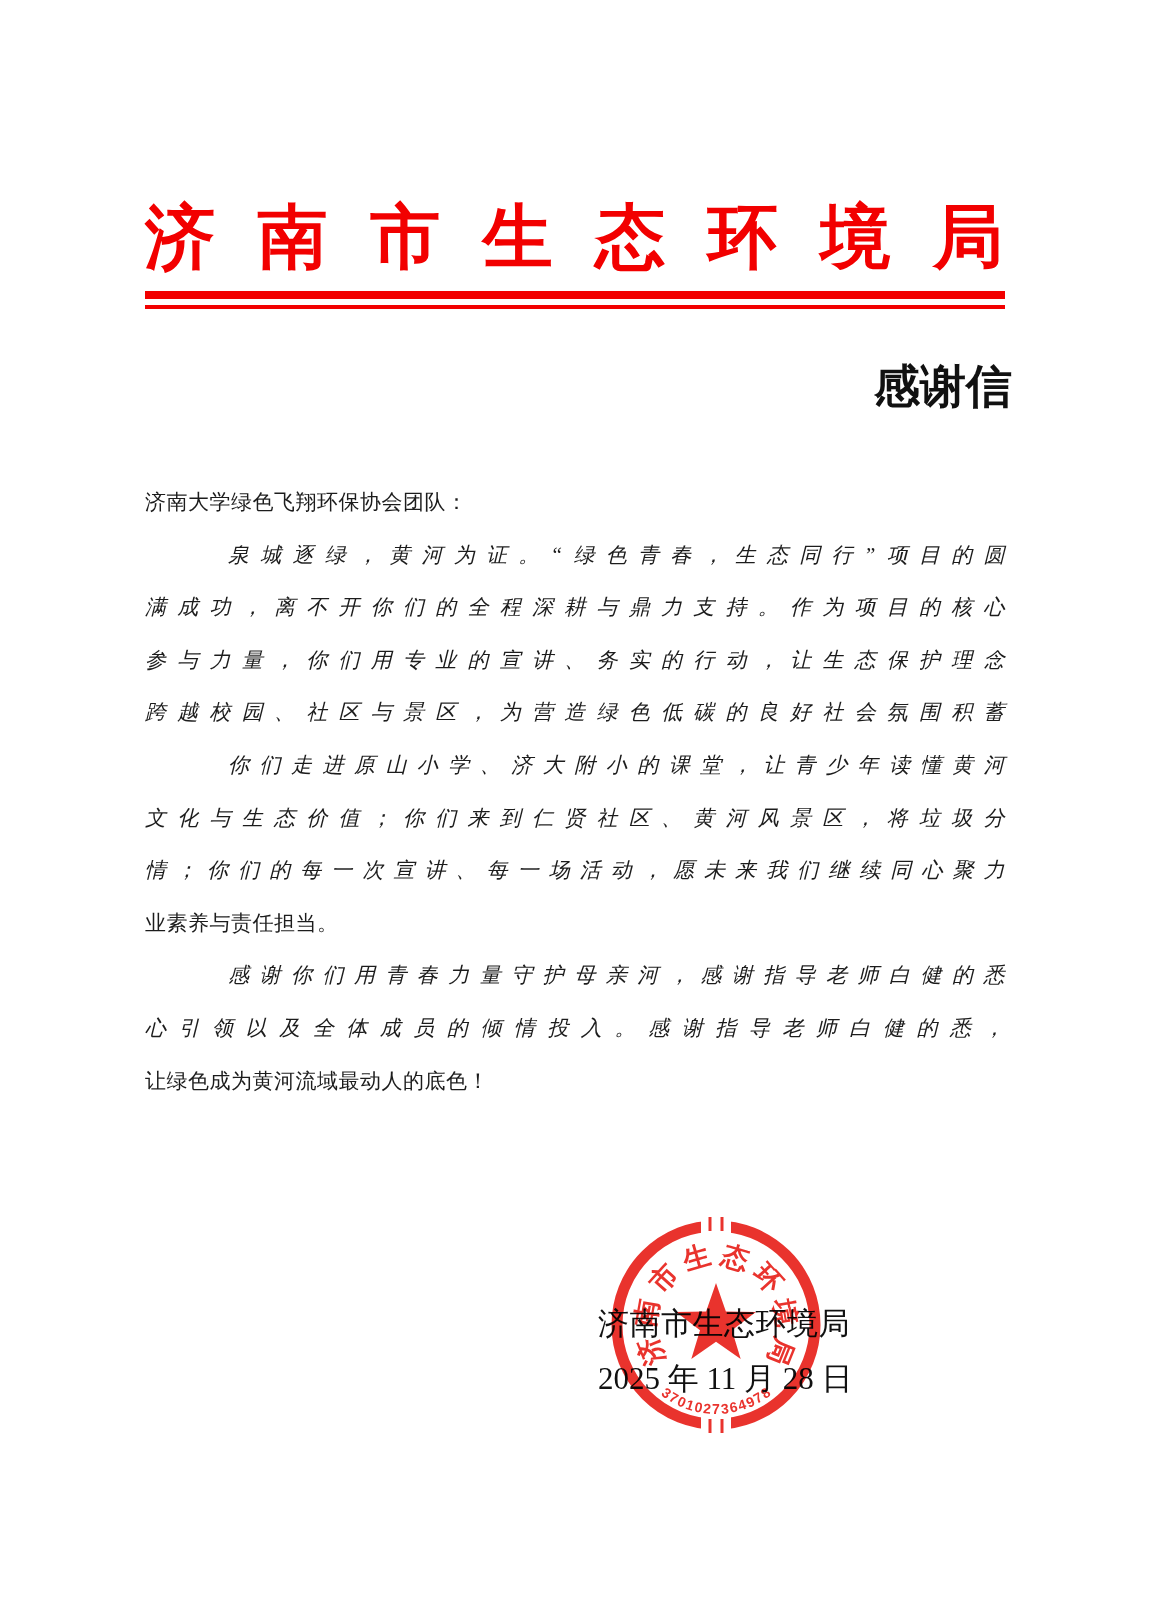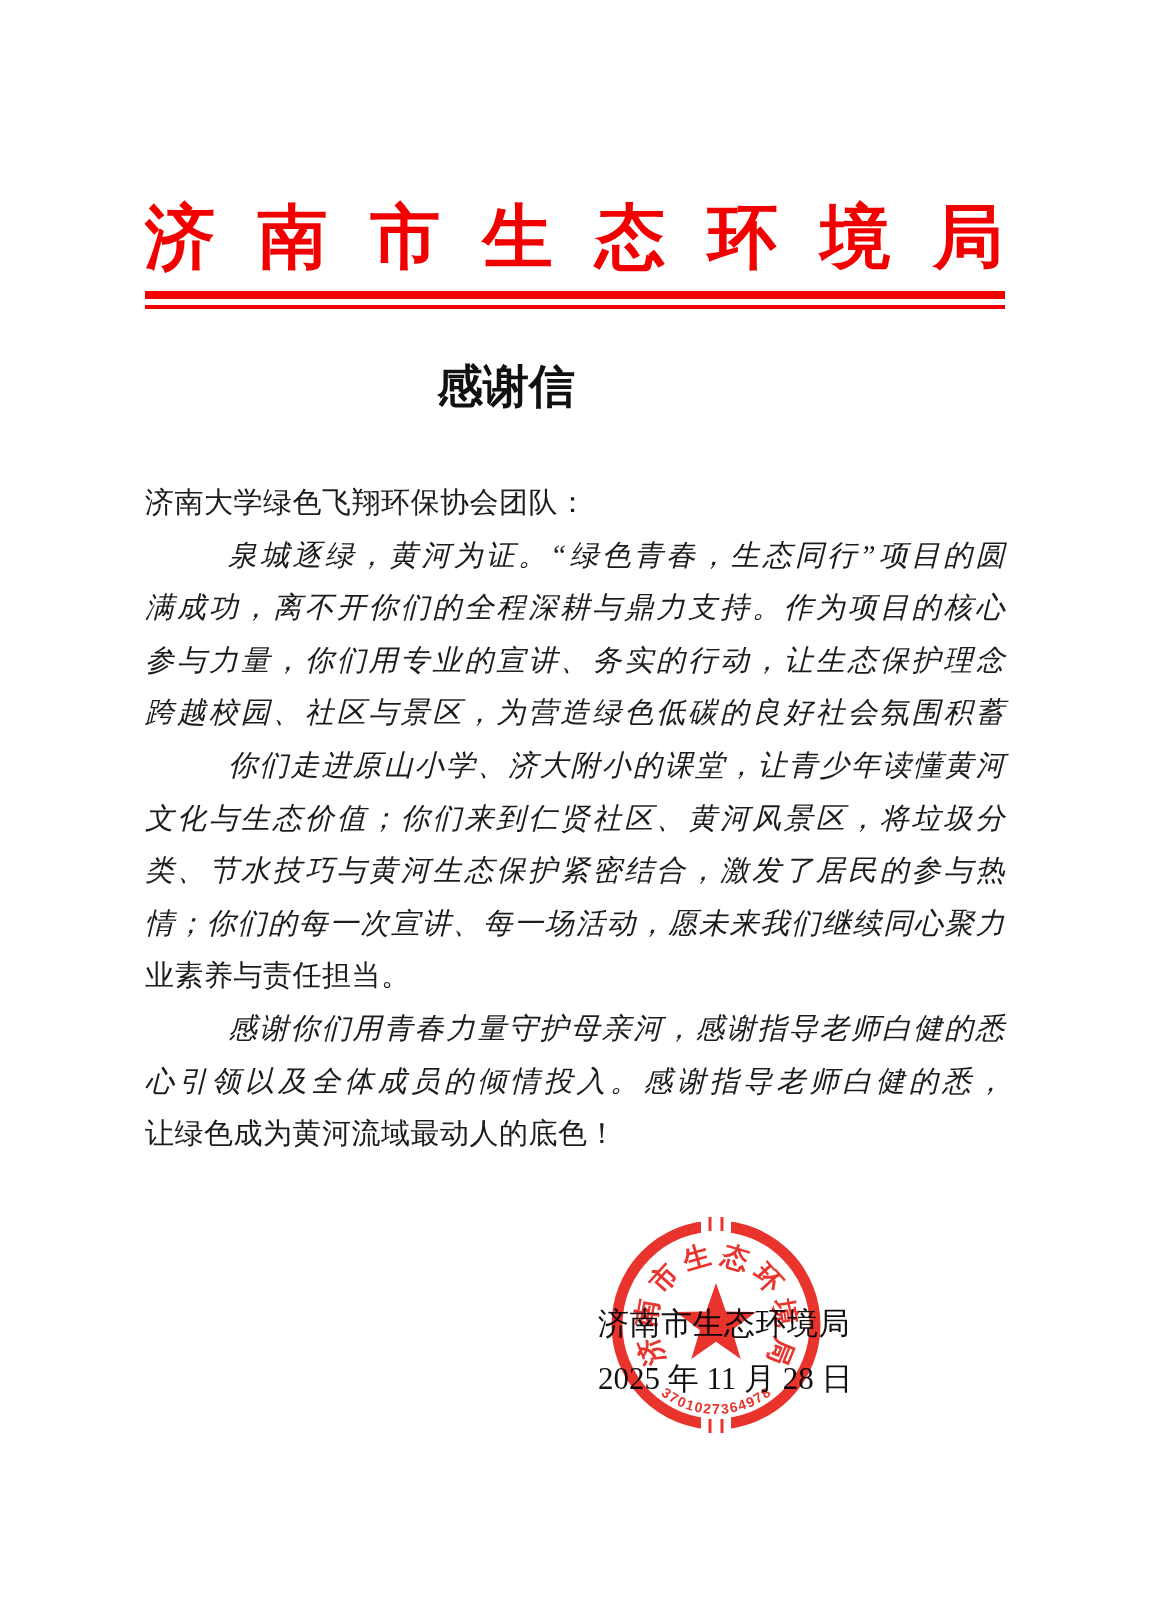--- a/index.html
+++ b/index.html
@@ -10,27 +10,27 @@
   
   .letterhead {
     position:absolute; left:145px; top:196px; width:858px;
     display:flex; justify-content:space-between;
     color:var(--accent,#f20000); font-size:70px; font-weight:bold; line-height:84px;
   }
   .rule-thick { position:absolute; left:145px; top:291px; width:860px; height:8px; background:var(--accent,#f20000); }
   .rule-thin  { position:absolute; left:145px; top:305px; width:860px; height:4px; background:var(--accent,#f20000); }
   
   .doc-title {
-    position:absolute; left:0; top:360px; width:1012px; text-align:center;
+    position:absolute; left:0; top:360px; width:1012px; text-align:right;
     font-size:46px; font-weight:bold; color:#111111; line-height:54px;
   }
   
   .body-block { position:absolute; left:145px; top:476px; width:860px; color:#1c1c1c; }
   .bline {
-    font-size:29px; line-height:52.6px; height:52.6px;
+    font-size:21px; line-height:52.6px; height:52.6px;
     text-align:left; letter-spacing:0.5px;
   }
   .bline.stretch { text-align:justify; text-align-last:justify;font-style:italic; }
   .bline.indent { padding-left:83px; }
   
   .signature {
     position:absolute; left:598px; top:1303px; font-size:31px; line-height:42px;
     color:#111111; z-index:2; letter-spacing:0.5px;
   }
   .sig-date {
@@ -65,21 +65,20 @@
 
   <div class="body-block">
     <div class="bline">济南大学绿色飞翔环保协会团队：</div>
     <div id="paras">
         <div class="bline indent stretch">泉城逐绿，黄河为证。“绿色青春，生态同行”项目的圆</div>
         <div class="bline stretch">满成功，离不开你们的全程深耕与鼎力支持。作为项目的核心</div>
         <div class="bline stretch">参与力量，你们用专业的宣讲、务实的行动，让生态保护理念</div>
         <div class="bline stretch">跨越校园、社区与景区，为营造绿色低碳的良好社会氛围积蓄</div>
         <div class="bline indent stretch">你们走进原山小学、济大附小的课堂，让青少年读懂黄河</div>
         <div class="bline stretch">文化与生态价值；你们来到仁贤社区、黄河风景区，将垃圾分</div>
-        <div class="bline stretch">类、节水技巧与黄河生态保护紧密结合，激发了居民的参与热</div>
         <div class="bline stretch">情；你们的每一次宣讲、每一场活动，愿未来我们继续同心聚力</div>
         <div class="bline">业素养与责任担当。</div>
         <div class="bline indent stretch">感谢你们用青春力量守护母亲河，感谢指导老师白健的悉</div>
         <div class="bline stretch">心引领以及全体成员的倾情投入。感谢指导老师白健的悉，</div>
         <div class="bline">让绿色成为黄河流域最动人的底色！</div>
       </div>
   </div>
 
   <div class="signature">济南市生态环境局</div>
   <div class="sig-date">2025 年 11 月 28 日</div>

